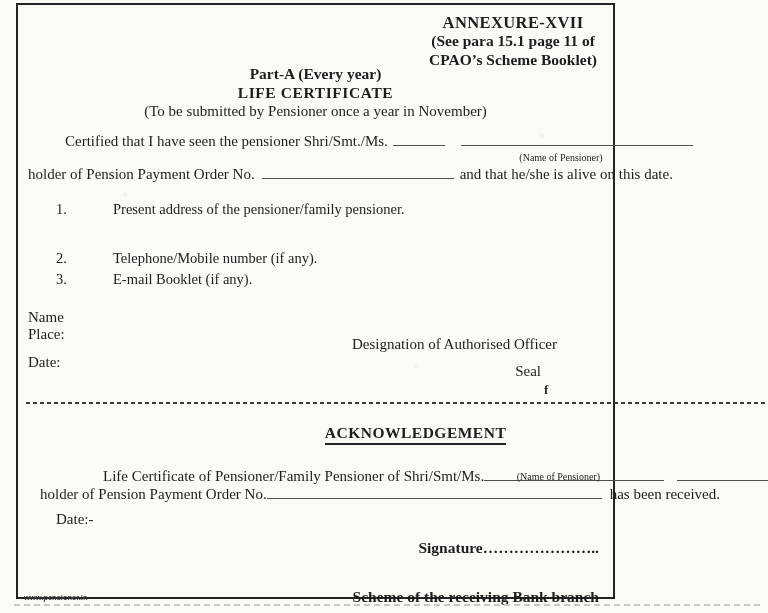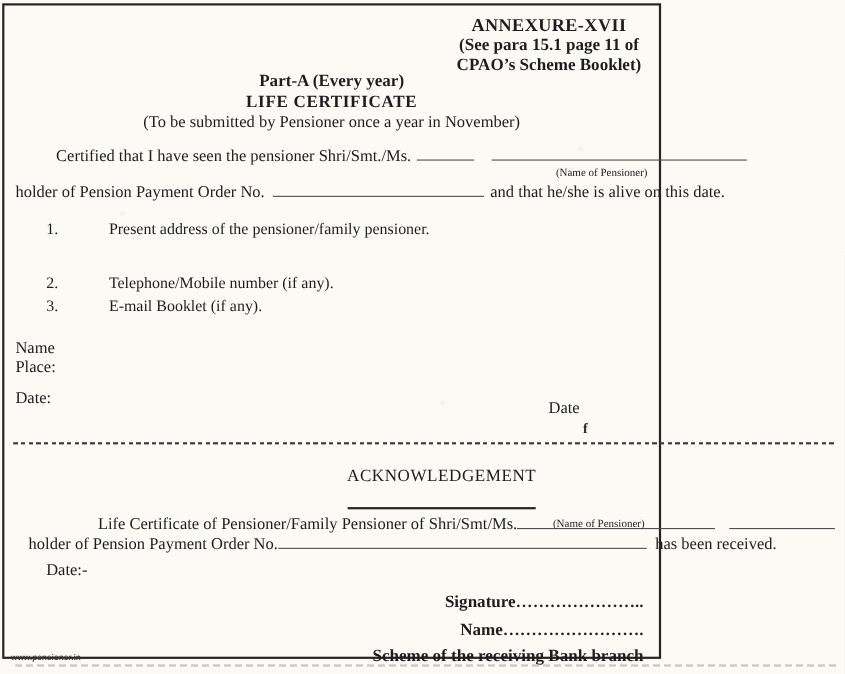--- a/index.html
+++ b/index.html
@@ -6,21 +6,21 @@
   html,body { background:#e8e6e0; }
   .page {
     position:relative;
     width:768px; height:613px;
     background:#fbfaf5;
     font-family:"Liberation Serif","DejaVu Serif",serif;
     color:#1d1d1d;
     overflow:hidden;
   }
   .frame {
-    position:absolute; left:2px; top:3px; width:599px; height:596px;
+    position:absolute; left:16px; top:3px; width:599px; height:596px;
     border:2px solid #242424;
     background:
       radial-gradient(circle at 18% 32%, rgba(120,120,115,.05) 0 2px, transparent 3px),
       radial-gradient(circle at 67% 61%, rgba(120,120,115,.05) 0 2px, transparent 3px),
       radial-gradient(circle at 88% 22%, rgba(120,120,115,.06) 0 2px, transparent 3px);
   }
   .abs { position:absolute; }
   .header-block { top:8px; right:16px; text-align:center; font-weight:bold; font-size:15.5px; line-height:1.18; }
   .header-block .annexure { font-size:16.5px; letter-spacing:.4px; }
   .title-block { top:60px; left:0; width:100%; text-align:center; line-height:1.2; }
@@ -42,22 +42,22 @@
   .left-label { font-size:15px; left:10px; }
   .designation { top:331px; right:56px; font-size:15px; }
   .seal { top:358px; right:72px; font-size:15px; }
   .stray { top:377px; left:526px; font-size:13px; font-weight:bold; color:#2a2a2a; }
   .dashline {
     top:397px; left:8px; width:748px; height:2px;
     background:repeating-linear-gradient(90deg,#3b3b3b 0 4px,transparent 4px 7px);
   }
   .ack-heading-wrap { top:419px; left:20px; width:755px; text-align:center; }
   .ack-heading {
-    display:inline-block; font-weight:normal; font-size:15.5px; letter-spacing:.5px;
-    border-bottom:2px solid #242424; padding-bottom:19px;
+    display:inline-block; font-weight:bold; font-size:15.5px; letter-spacing:.5px;
+    border-bottom:2px solid #242424; padding-bottom:1px;
   }
   .ack-line1 { top:445px; left:85px; width:670px;margin-top:16px; }
   .ack-line1 .b1 { flex:1; }
   .ack-line1 .b2 { width:96px; margin-left:13px; }
   .ack-caption { top:466px; right:13px; width:150px; text-align:right; }
   .ack-line2 { top:479px; left:22px; width:680px; }
   .ack-line2 .b1 { flex:1; margin-right:8px; }
   .ack-date { top:506px; left:38px; font-size:15px; }
   .sig-block { right:14px; text-align:right; font-weight:bold; font-size:15.5px; }
   .watermark { top:588px; left:6px; font-family:"Liberation Sans","DejaVu Sans",sans-serif; font-size:7.5px; font-weight:bold; color:#3a3a3a; }
@@ -105,21 +105,22 @@
     </div>
     <div class="abs item-row" style="top:266px; left:0; right:0;">
       <span class="item-num">3.</span>
       <span class="item-label">E-mail Booklet (if any).</span>
     </div>
 
     <div class="abs left-label" style="top:304px;">Name</div>
     <div class="abs left-label" style="top:321px;">Place:</div>
     <div class="abs left-label" style="top:349px;">Date:</div>
 
-    <div class="abs seal">Date</div>
+    <div class="abs designation">Designation of Authorised Officer</div>
+    <div class="abs seal">Seal</div>
 
     <div class="abs stray">f</div>
 
     <div class="abs dashline"></div>
 
     <div class="abs ack-heading-wrap">
       <span class="ack-heading">ACKNOWLEDGEMENT</span>
     </div>
 
     <div class="abs row ack-line1">
@@ -131,20 +132,19 @@
 
     <div class="abs row ack-line2">
       <span>holder of Pension Payment Order No.</span>
       <span class="blank b1"></span>
       <span>has been received.</span>
     </div>
 
     <div class="abs ack-date">Date:-</div>
 
     <div class="abs sig-block" style="top:534px;">Signature…………………..</div>
-    <div class="abs sig-block" style="top:559px;">Name…………………….</div>
     <div class="abs sig-block" style="top:583px;">Scheme of the receiving Bank branch</div>
 
     <div class="abs watermark">www.pensioner.in</div>
   </div>
 
   <div class="abs bottom-shadow"></div>
 </div>
 
 </body></html>

